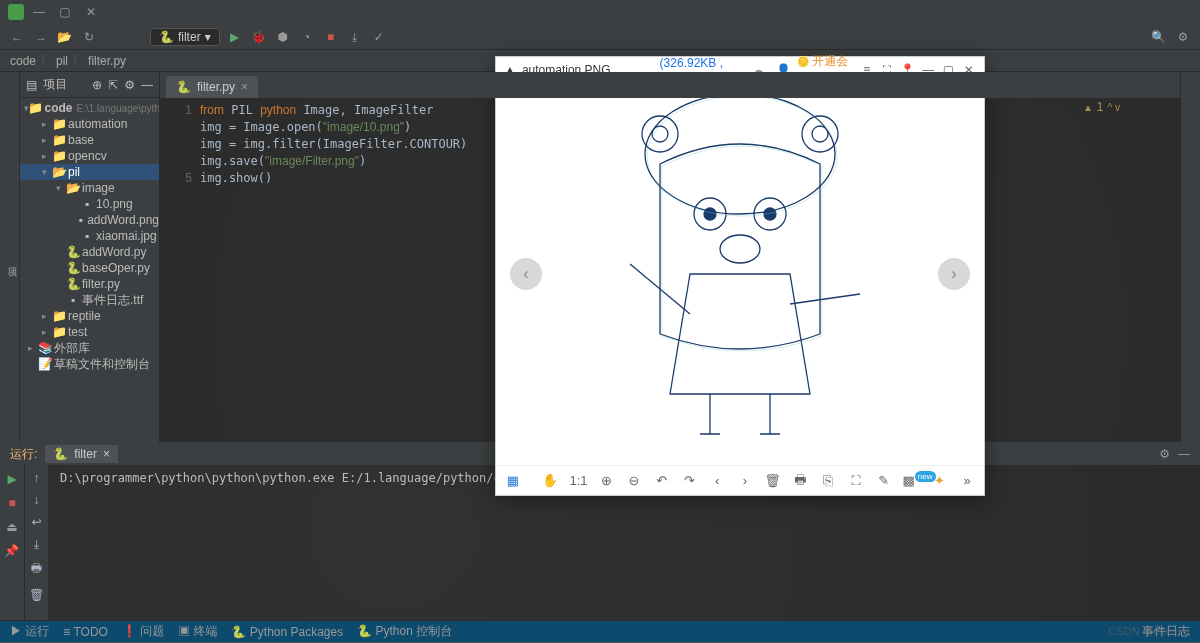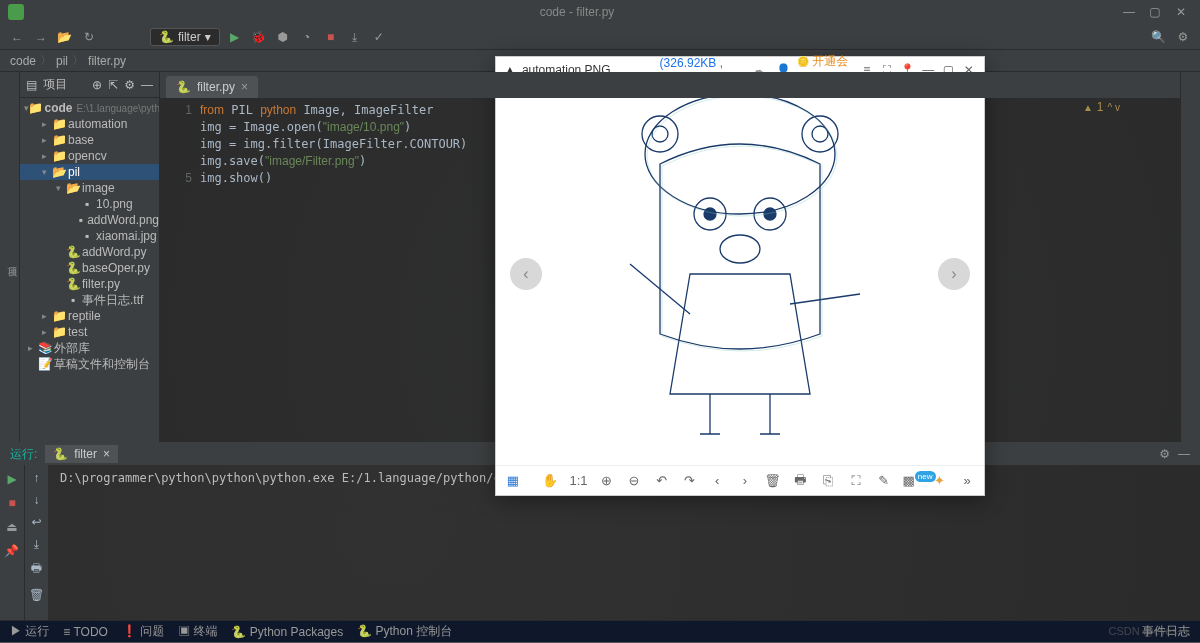--- a/index.html
+++ b/index.html
@@ -35,29 +35,29 @@
 .tab .close { color: #999; cursor: pointer; }
 .code { flex: 1; display: flex; position: relative; z-index:1;}
 .gut { width: 40px; text-align: right; padding-right: 8px; color: #606366; padding-top: 4px; line-height: 17px; font-family: 'Consolas', monospace; font-size: 12px;}
 .src { flex: 1; padding-top: 4px; line-height: 17px; font-family: 'Consolas', monospace; font-size: 12px; white-space: pre; }
 .kw { color: #cc7832; }
 .str { color: #6a8759; }
 .rightgutter { width:20px; background:#3c3f41; border-left:1px solid #2b2b2b;}
 .inspect { position:absolute; top:2px; right:60px; color:#a68f4a; font-size:10px; display:flex; gap:4px; align-items:center;}
 .runpane { height: 178px; background: #2b2b2b; border-top: 1px solid #3c3f41; display: flex; flex-direction: column; }
 .runhead { height: 22px; background: #3c3f41; display: flex; align-items: center; padding: 0 10px; gap: 8px; }
-.runhead .lbl { color: #14b8a6; }
+.runhead .lbl { color: #fdba74; }
 .runtab { background: #4e5254; padding: 2px 8px; color: #ccc; display:flex; gap:6px; align-items:center;}
 .runhead .spacer { flex:1; }
 .runbody { flex:1; display:flex; }
 .runside { width: 24px; background: #3c3f41; display: flex; flex-direction: column; align-items: center; gap: 8px; padding-top: 6px; }
 .runside div { width:16px; height:16px; cursor:pointer; color:#999; display:flex; align-items:center; justify-content:center;}
 .runside2 { width: 24px; background: #3c3f41; display: flex; flex-direction: column; align-items: center; gap: 8px; padding-top: 6px; border-left:1px solid #2b2b2b;}
 .console { flex: 1; padding: 6px 12px; font-family: 'Consolas', monospace; color: #bbb; background: linear-gradient(rgba(43,43,43,0.85),rgba(43,43,43,0.85)), radial-gradient(circle at 30% 40%, #555, #2b2b2b);}
-.btmbar { height: 22px; background: #0f172a; border-top: 1px solid #2b2b2b; display: flex; align-items: center; padding: 0 10px; gap: 14px; color: #999; font-size:11px;}
+.btmbar { height: 22px; background: #0c4a6e; border-top: 1px solid #2b2b2b; display: flex; align-items: center; padding: 0 10px; gap: 14px; color: #999; font-size:11px;}
 .btmbar .spacer { flex: 1; }
 .statusbar { height: 22px; background: #3c3f41; border-top: 1px solid #555; display: flex; align-items: center; padding: 0 10px; color: #888; font-size:11px;}
 .statusbar .spacer { flex: 1; }
 
 .viewer { position: absolute; left: 495px; top: 56px; width: 490px; height: 440px; background: #fff; border: 1px solid #ccc; box-shadow: 0 4px 20px rgba(0,0,0,0.4); display: flex; flex-direction: column; }
 .vhead { height: 26px; display: flex; align-items: center; padding: 0 8px; gap: 6px; border-bottom: 1px solid #eee; color: #333; font-size:11px;}
 .vhead .fname { color: #333; }
 .vhead .fsize { color: #1a73e8; margin-left: 43px; }
 .vhead .spacer { flex: 1; }
 .vhead .vip { color:#e88a1a; font-size:10px;}
@@ -71,21 +71,20 @@
 .vfoot .ico { cursor: pointer; width:18px; text-align:center; font-size:13px;}
 .vfoot .spacer { flex:1; }
 .badge-new { background:#2ea3e6; color:#fff; font-size:8px; padding:1px 3px; border-radius:6px; position:relative; top:-6px;}
 .watermark { position:absolute; right:10px; bottom:6px; color:#666; font-size:11px; opacity:0.6;}
 </style>
 </head>
 <body>
 
 <div class="titlebar">
   <div class="logo"></div>
-  <div class="title">code - filter.py</div>
   <div class="winctrl">
     <span>—</span>
     <span>▢</span>
     <span>✕</span>
   </div>
 </div>
 
 <div class="toolbar">
   <div class="tbtn">←</div>
   <div class="tbtn">→</div>

